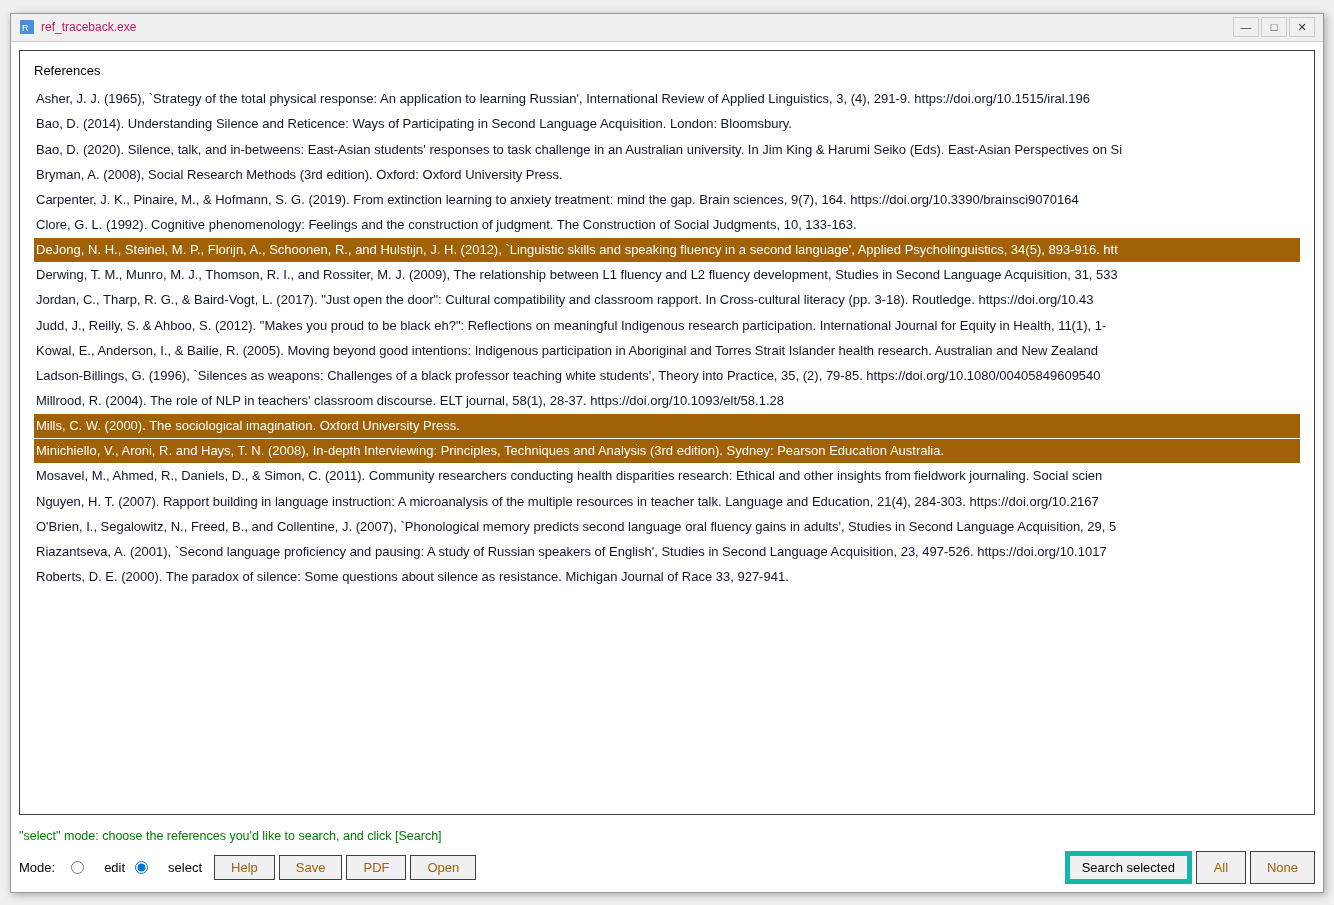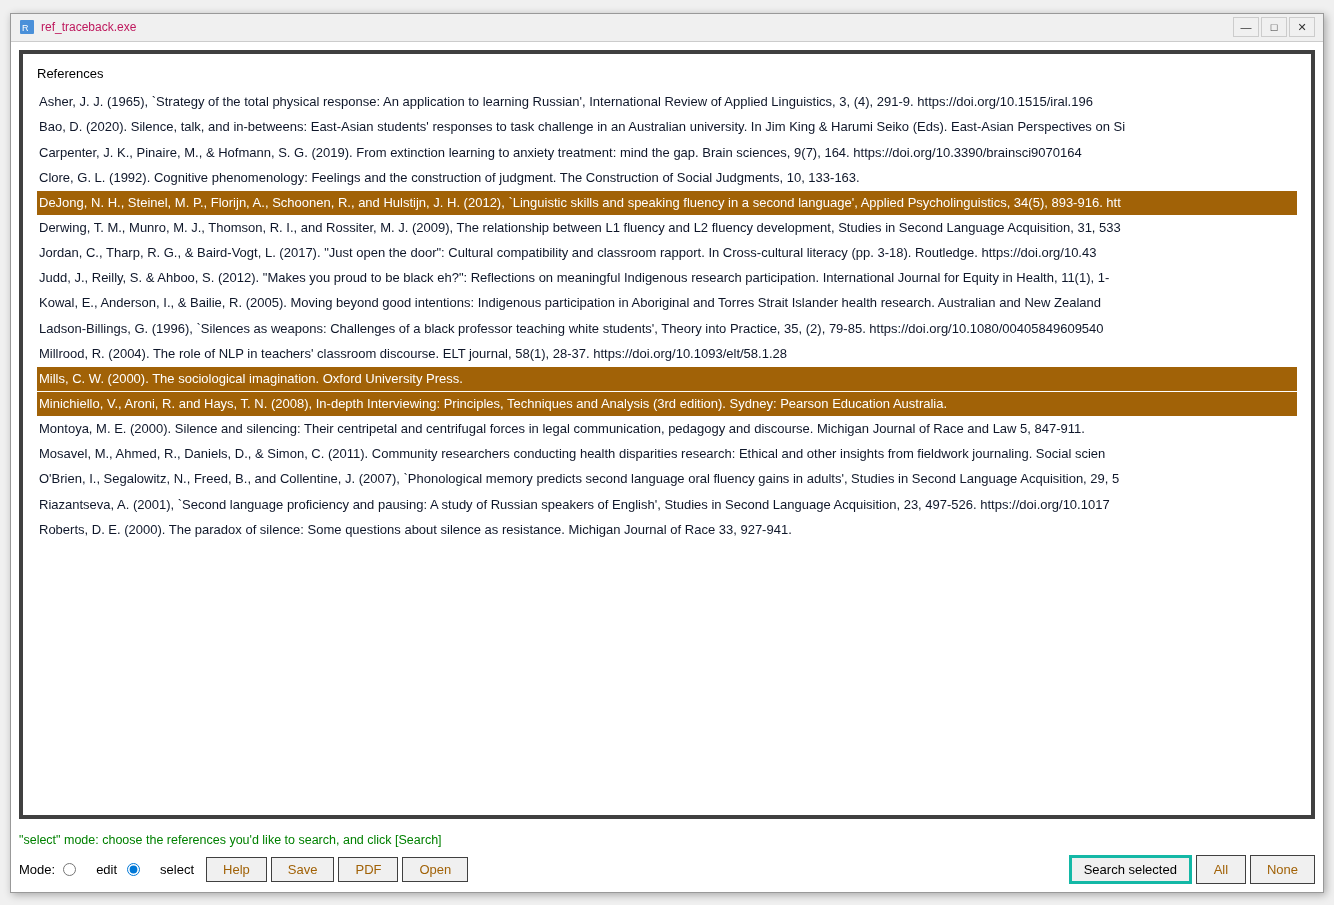--- a/index.html
+++ b/index.html
@@ -64,21 +64,21 @@
 
     .content-area {
       flex: 1;
       display: flex;
       flex-direction: column;
       overflow: hidden;
       padding: 8px;
     }
     .references-box {
       flex: 1;
-      border: 4px solid #404040;
+      border: 1px solid #404040;
       background: #fff;
       overflow-y: scroll;
       padding: 10px 14px;
       line-height: 1.6;
     }
     .references-box::-webkit-scrollbar { width: 16px; }
     .references-box::-webkit-scrollbar-track { background: #f0f0f0; border-left: 1px solid #ccc; }
     .references-box::-webkit-scrollbar-thumb { background: #c0c0c0; border: 1px solid #999; }
 
     .ref-heading {
@@ -107,21 +107,21 @@
     }
     .bottom-bar {
       display: flex;
       align-items: center;
       padding: 6px 8px 8px 8px;
       gap: 0;
       border-top: none;
     }
     .mode-label {
       font-size: 13px;
-      margin-right: 8px;
+      margin-right: 16px;
       color: #000;
     }
     .radio-group {
       display: flex;
       align-items: center;
       gap: 10px;
       margin-right: 12px;
     }
     .radio-item {
       display: flex;
@@ -149,21 +149,21 @@
       border: 1px solid #404040;
       cursor: pointer;
       font-size: 13px;
       color: #a16207;
       min-width: 50px;
       text-align: center;
     }
     .btn-search-selected {
       padding: 4px 12px;
       background: #f0f0f0;
-      border: 3px solid #14b8a6;
+      border: 5px solid #14b8a6;
       cursor: pointer;
       font-size: 13px;
       color: #000;
       min-width: 110px;
     }
   </style>
 </head>
 <body>
 
 <div class="window">
@@ -181,34 +181,36 @@
       <button class="title-bar-btn">□</button>
       <button class="title-bar-btn close">✕</button>
     </div>
   </div>
 
   <div class="content-area">
     <div class="references-box" id="ref-box">
       <div class="ref-heading">References</div>
 
     <div class="ref-item">Asher, J. J. (1965), `Strategy of the total physical response: An application to learning Russian', International Review of Applied Linguistics, 3, (4), 291-9. https://doi.org/10.1515/iral.196</div>
+        <div class="ref-item">Bao, D. (2014). Understanding Silence and Reticence: Ways of Participating in Second Language Acquisition. London: Bloomsbury.</div>
         <div class="ref-item">Bao, D. (2020). Silence, talk, and in-betweens: East-Asian students' responses to task challenge in an Australian university. In Jim King &amp; Harumi Seiko (Eds). East-Asian Perspectives on Si</div>
+        <div class="ref-item">Bryman, A. (2008), Social Research Methods (3rd edition). Oxford: Oxford University Press.</div>
         <div class="ref-item">Carpenter, J. K., Pinaire, M., &amp; Hofmann, S. G. (2019). From extinction learning to anxiety treatment: mind the gap. Brain sciences, 9(7), 164. https://doi.org/10.3390/brainsci9070164</div>
         <div class="ref-item">Clore, G. L. (1992). Cognitive phenomenology: Feelings and the construction of judgment. The Construction of Social Judgments, 10, 133-163.</div>
         <div class="ref-item selected">DeJong, N. H., Steinel, M. P., Florijn, A., Schoonen, R., and Hulstijn, J. H. (2012), `Linguistic skills and speaking fluency in a second language', Applied Psycholinguistics, 34(5), 893-916. htt</div>
         <div class="ref-item">Derwing, T. M., Munro, M. J., Thomson, R. I., and Rossiter, M. J. (2009), The relationship between L1 fluency and L2 fluency development, Studies in Second Language Acquisition, 31, 533</div>
         <div class="ref-item">Jordan, C., Tharp, R. G., &amp; Baird-Vogt, L. (2017). "Just open the door": Cultural compatibility and classroom rapport. In Cross-cultural literacy (pp. 3-18). Routledge. https://doi.org/10.43</div>
         <div class="ref-item">Judd, J., Reilly, S. &amp; Ahboo, S. (2012). "Makes you proud to be black eh?": Reflections on meaningful Indigenous research participation. International Journal for Equity in Health, 11(1), 1-</div>
         <div class="ref-item">Kowal, E., Anderson, I., &amp; Bailie, R. (2005). Moving beyond good intentions: Indigenous participation in Aboriginal and Torres Strait Islander health research. Australian and New Zealand</div>
         <div class="ref-item">Ladson-Billings, G. (1996), `Silences as weapons: Challenges of a black professor teaching white students', Theory into Practice, 35, (2), 79-85. https://doi.org/10.1080/00405849609540</div>
         <div class="ref-item">Millrood, R. (2004). The role of NLP in teachers' classroom discourse. ELT journal, 58(1), 28-37. https://doi.org/10.1093/elt/58.1.28</div>
         <div class="ref-item selected">Mills, C. W. (2000). The sociological imagination. Oxford University Press.</div>
         <div class="ref-item selected">Minichiello, V., Aroni, R. and Hays, T. N. (2008), In-depth Interviewing: Principles, Techniques and Analysis (3rd edition). Sydney: Pearson Education Australia.</div>
-        <div class="ref-item">Montoya, M. E. (2000). Silence and silencing: Their centripetal and centrifugal forces in legal communication, pedagogy and discourse. Michigan Journal of Race and Law 5, 847-911.</div>
         <div class="ref-item">Mosavel, M., Ahmed, R., Daniels, D., &amp; Simon, C. (2011). Community researchers conducting health disparities research: Ethical and other insights from fieldwork journaling. Social scien</div>
+        <div class="ref-item">Nguyen, H. T. (2007). Rapport building in language instruction: A microanalysis of the multiple resources in teacher talk. Language and Education, 21(4), 284-303. https://doi.org/10.2167</div>
         <div class="ref-item">O'Brien, I., Segalowitz, N., Freed, B., and Collentine, J. (2007), `Phonological memory predicts second language oral fluency gains in adults', Studies in Second Language Acquisition, 29, 5</div>
         <div class="ref-item">Riazantseva, A. (2001), `Second language proficiency and pausing: A study of Russian speakers of English', Studies in Second Language Acquisition, 23, 497-526. https://doi.org/10.1017</div>
         <div class="ref-item">Roberts, D. E. (2000). The paradox of silence: Some questions about silence as resistance. Michigan Journal of Race 33, 927-941.</div>
       </div>
   </div>
 
   <div class="status-bar">
     <span>"select" mode: choose the references you'd like to search, and click [Search]</span>
   </div>
 

